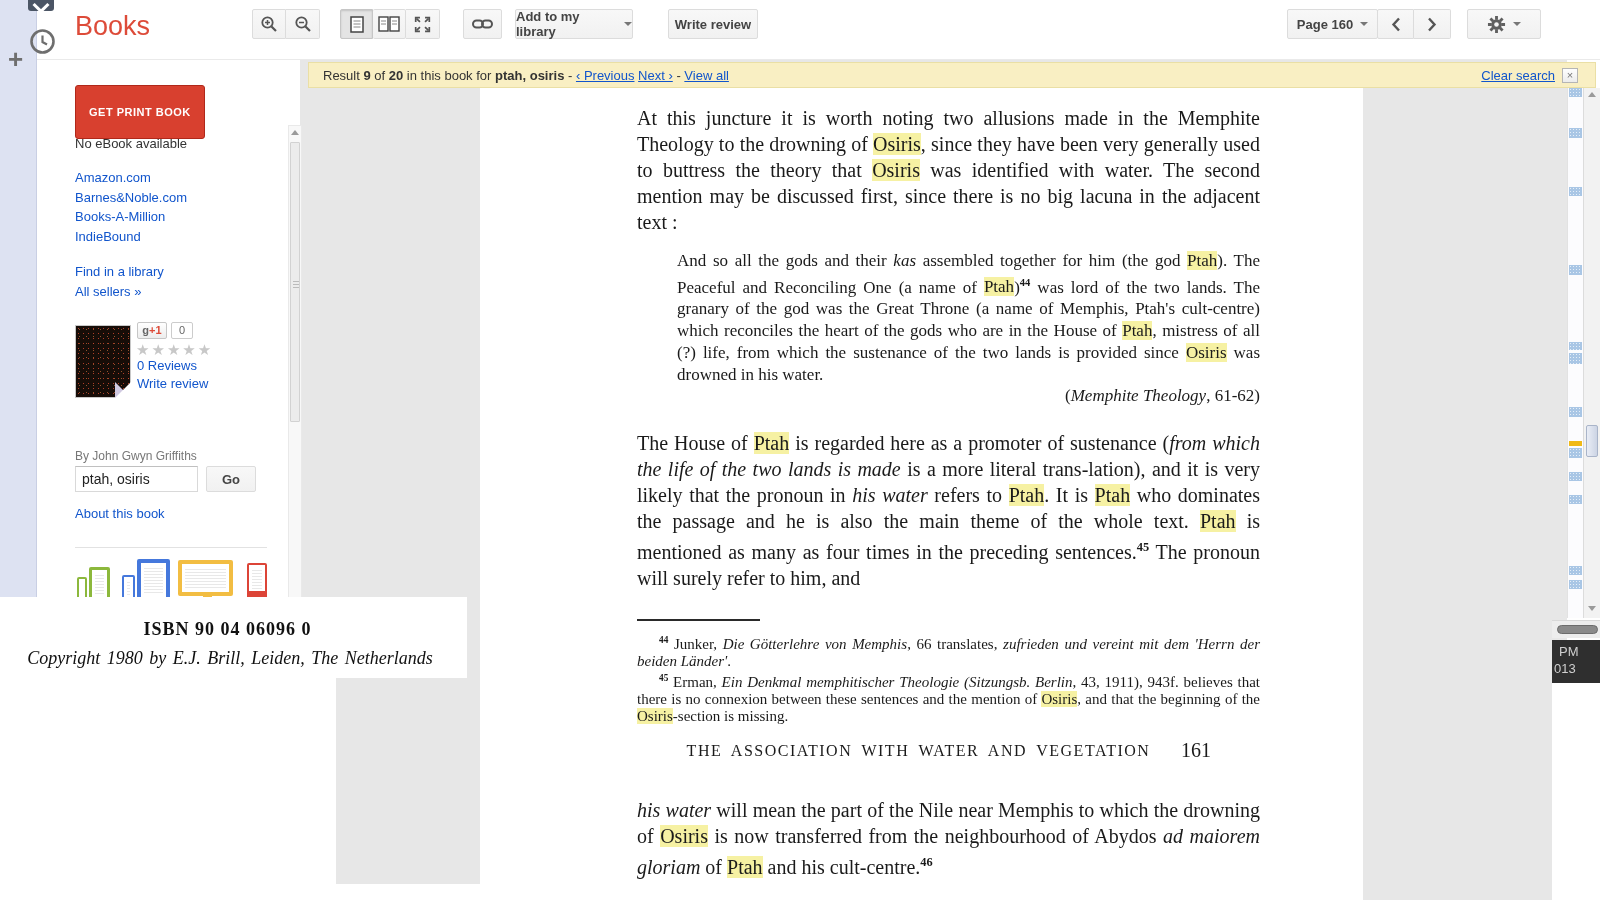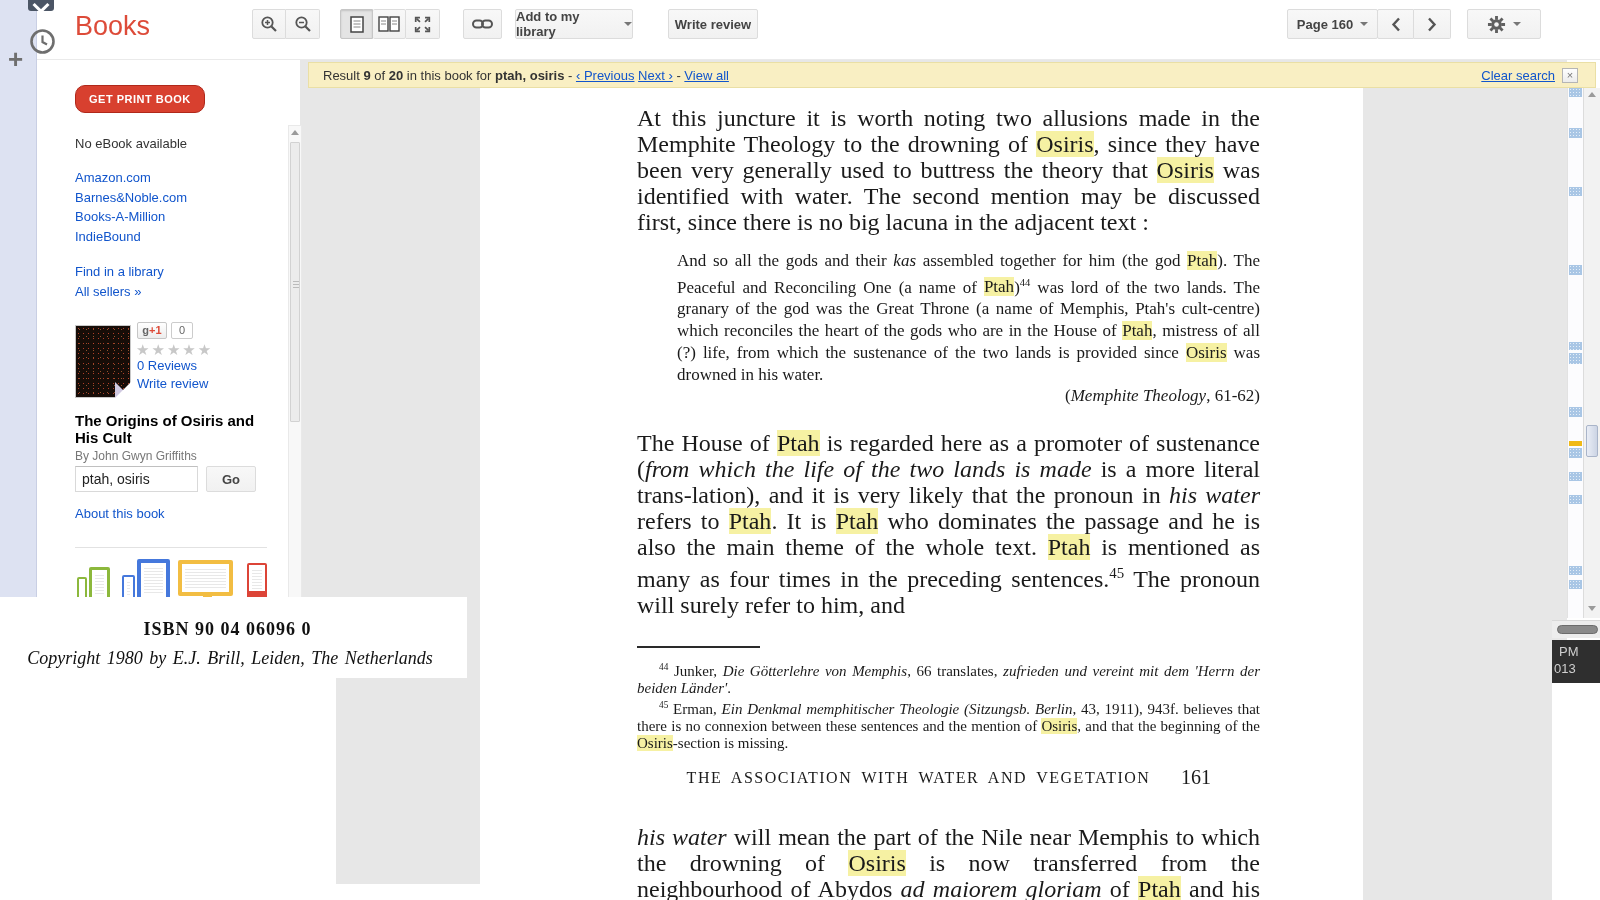--- a/index.html
+++ b/index.html
@@ -38,22 +38,22 @@
   #result-text { position:absolute; left:14px; top:5px; white-space:nowrap; }
   #result-text .bd { font-weight:bold; }
   .ylink { color:#1155cc; text-decoration:underline; cursor:pointer; }
   #clear-search { position:absolute; right:40px; top:5px; font-size:13px; }
   #clear-x { position:absolute; right:17px; top:5px; width:16px; height:15px;
     border:1px solid #b5b5b5; background:linear-gradient(#fefefe,#ececec); color:#777;
     font-size:11px; line-height:13px; text-align:center; cursor:pointer; }
 
   
   #sidebar { left:37px; top:60px; width:263px; height:840px; background:#fff; z-index:3; }
-  #get-print { left:38px; top:25px; padding:7px 13px; background:#d8402f; color:#fff;
-    font-size:11px; font-weight:bold; letter-spacing:.5px; border-radius:10px;
+  #get-print { left:38px; top:25px; padding:20px 13px; background:#d8402f; color:#fff;
+    font-size:11px; font-weight:bold; letter-spacing:.5px; border-radius:3px;
     border:1px solid #b0281a; cursor:pointer; }
   #no-ebook { left:38px; top:76px; font-size:13px; color:#333; }
   .sblink { position:absolute; left:38px; font-size:13px; color:#1155cc; cursor:pointer; }
   #cover { left:38px; top:265px; width:56px; height:73px; border:1px solid #c8c8c8;
     background-color:#170d08;
     background-image:radial-gradient(rgba(205,70,45,.85) .8px, transparent 1px),
       radial-gradient(rgba(225,130,70,.6) .7px, transparent .9px);
     background-size:5px 5px, 7px 7px; }
   #cover:after { content:""; position:absolute; right:-1px; bottom:-1px; width:0; height:0;
     border-style:solid; border-width:0 0 16px 16px; border-color:transparent transparent #fff transparent; }
@@ -95,24 +95,24 @@
   #side-thumb { position:absolute; left:1px; top:16px; width:10px; height:280px; background:#ececec;
     border:1px solid #d2d2d2; border-radius:1px; }
   #side-thumb .grip { position:absolute; left:2px; top:138px; width:6px; height:7px;
     background:repeating-linear-gradient(#bbb 0 1px, transparent 1px 3px); }
 
   
   #main { left:300px; top:60px; width:1267px; height:840px; background:#e7e7e7; z-index:1; }
   #page { left:480px; top:88px; width:883px; height:812px; background:#fff; z-index:2;
     font-family:"Liberation Serif","DejaVu Serif",serif; color:#1a1a1a; }
   #page-inner { position:absolute; left:157px; top:17px; width:623px; }
-  .bpara { font-size:24px; line-height:26px; text-align:justify; }
+  .bpara { font-size:20px; line-height:26px; text-align:justify; }
   .hl { background:#f6f1a3; }
   .it { font-style:italic; }
-  sup { font-size:62%; font-weight:normal; }
+  sup { font-size:62%; font-weight:bold; }
   #quote { margin:15px 0 0 40px; width:583px; font-size:17px; line-height:21.8px; text-align:justify; }
   #quote-attr { margin-left:40px; width:583px; font-size:17px; line-height:22px; text-align:right; margin-top:0; }
   #para2 { margin-top:23px; }
   #fn-rule { margin:28px 0 11px 0; width:123px; border-top:2px solid #2a2a2a; }
   .fn { font-size:15px; line-height:17px; text-align:justify; text-indent:22px; }
   #running-head { position:relative; margin-top:17px; height:24px; }
   #running-head .rh-text { display:block; text-align:center; font-size:16px; letter-spacing:1.5px;
     word-spacing:4px; color:#1a1a1a; padding-right:60px; }
   #running-head .rh-num { position:absolute; right:49px; top:-3px; font-size:20px; }
   #para3 { margin-top:31px; }
@@ -270,21 +270,20 @@
   <div class="sblink" style="top:204px;">Find in a library</div>
   <div class="sblink" style="top:224px;">All sellers »</div>
 
   <div class="abs" id="cover"></div>
   <div class="abs" id="plusone"><span>g</span><span class="red">+1</span></div>
   <div class="abs" id="plusone-count">0</div>
   <div class="abs" id="stars">★★★★★</div>
   <div class="sblink" style="left:100px;top:298px;">0 Reviews</div>
   <div class="sblink" style="left:100px;top:316px;">Write review</div>
 
-  <div class="abs" id="book-title">The Origins of Osiris and His Cult</div>
   <div class="abs" id="byline">By John Gwyn Griffiths</div>
 
   <input class="abs" id="side-search" value="ptah, osiris" style="">
   <div class="gbtn" id="go-btn" style="top:406px;">Go</div>
   <div class="sblink" style="top:446px;">About this book</div>
 
   <div class="abs" id="side-divider"></div>
 
   <div class="dev" id="dev-gphone">
       <div class="devlines"></div>

